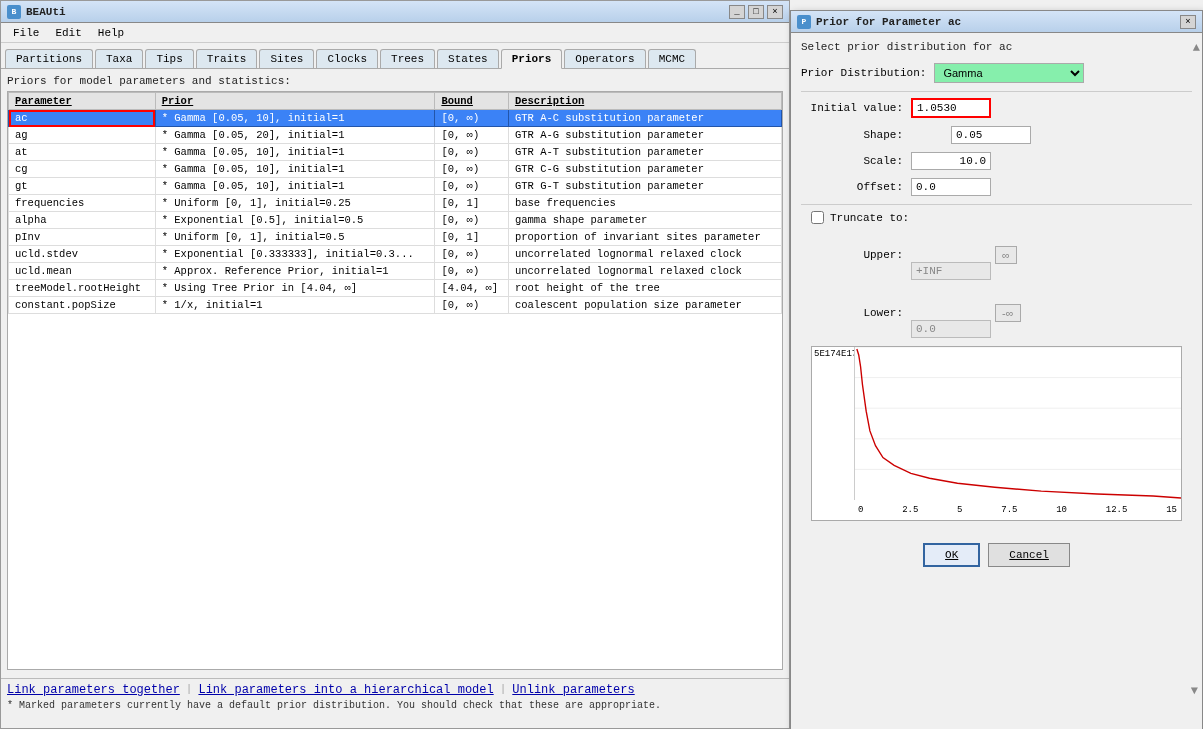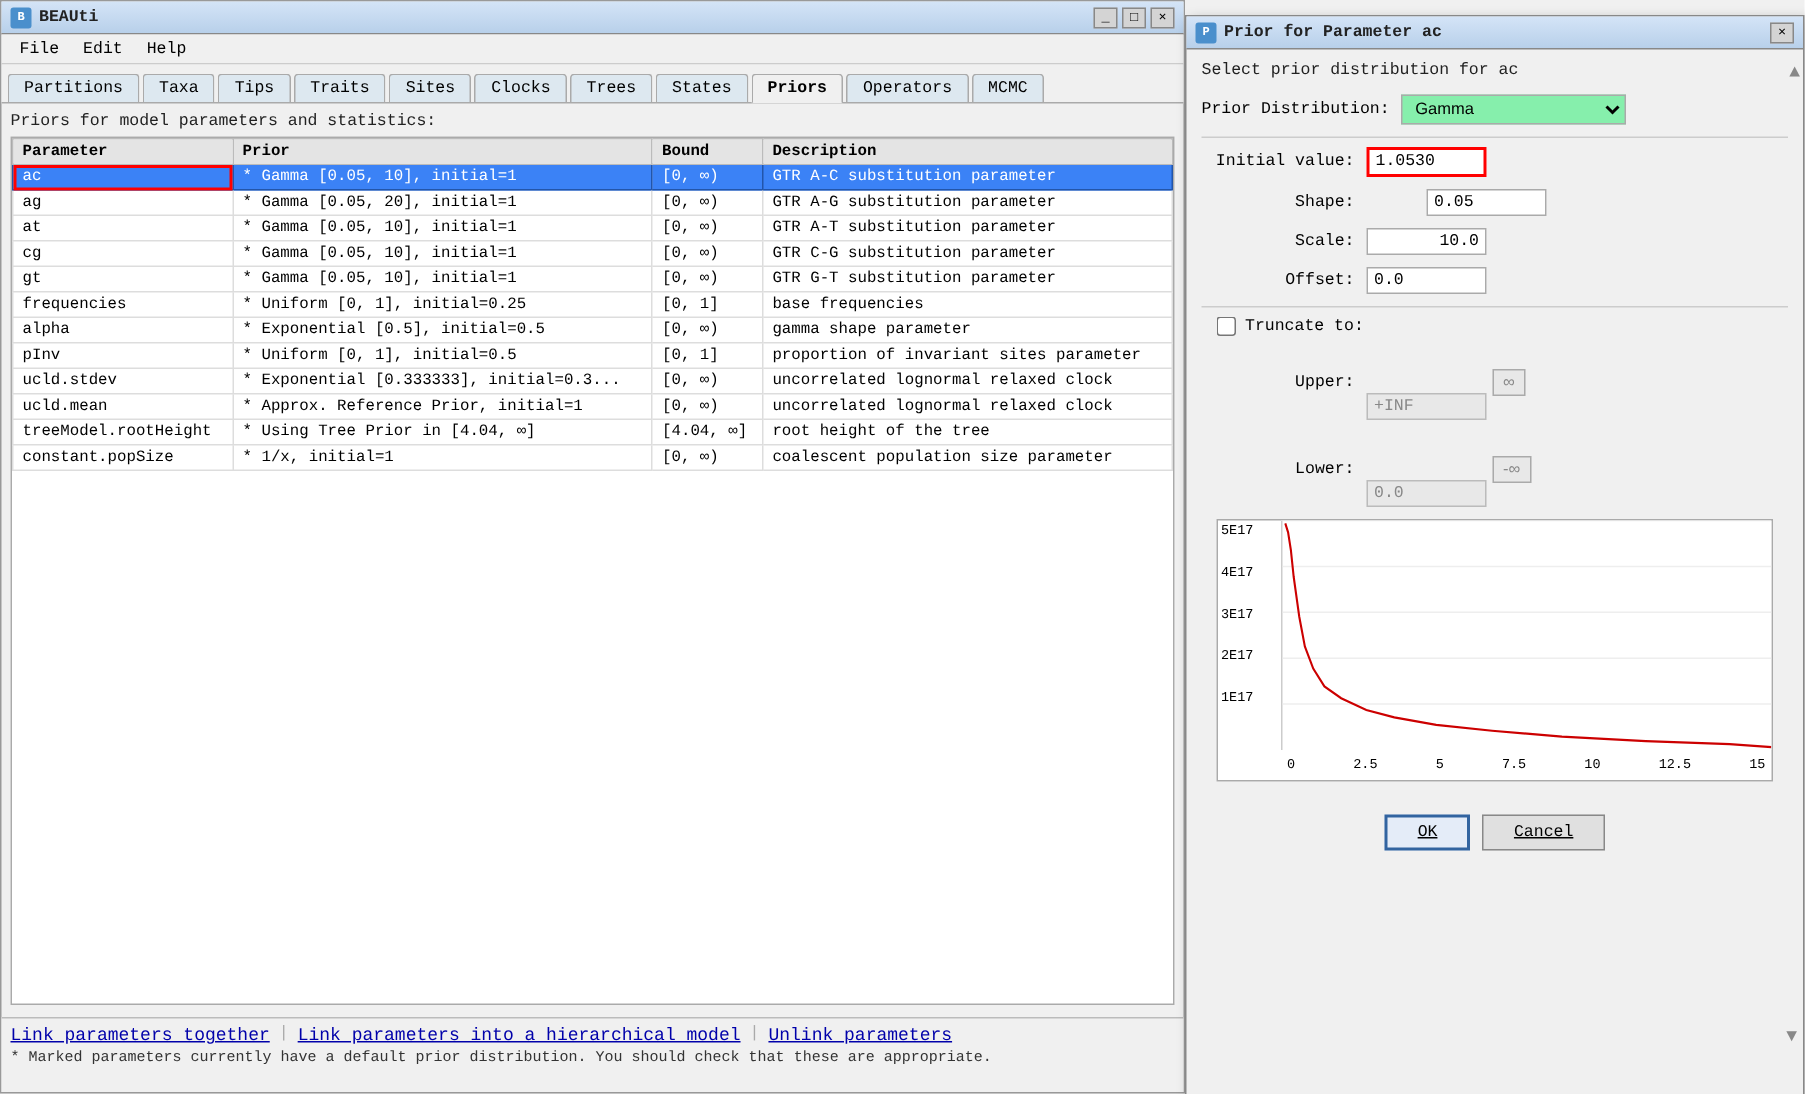--- a/index.html
+++ b/index.html
@@ -94,21 +94,21 @@
       border-collapse: collapse;
       font-size: 10.5px;
       font-family: 'Courier New', monospace;
     }
     th {
       background: #e4e4e4;
       border: 1px solid #bbb;
       padding: 2px 6px;
       text-align: left;
       font-weight: bold;
-      position: sticky; top: 0;
+      position: sticky; top: 0; text-decoration: underline;
     }
     td {
       border: 1px solid #ddd;
       padding: 2px 6px;
       white-space: nowrap;
     }
     tr.selected { background: #3b82f6; color: white; }
     tr.selected td { border-color: #2255aa; }
     .row-highlighted td:first-child { outline: 2px solid red; outline-offset: -2px; }
     
@@ -213,21 +213,21 @@
       background: white;
       height: 175px;
       position: relative;
       overflow: hidden;
     }
     .chart-y-labels {
       position: absolute;
       left: 0; top: 0; bottom: 20px;
       width: 42px;
       display: flex;
-      flex-direction: column;
+      flex-direction: row;
       justify-content: space-between;
       padding: 2px 2px 2px 2px;
       font-size: 9px;
     }
     .chart-plot {
       position: absolute;
       left: 42px; top: 0; right: 0; bottom: 20px;
       background: white;
       border-left: 1px solid #ccc;
     }

